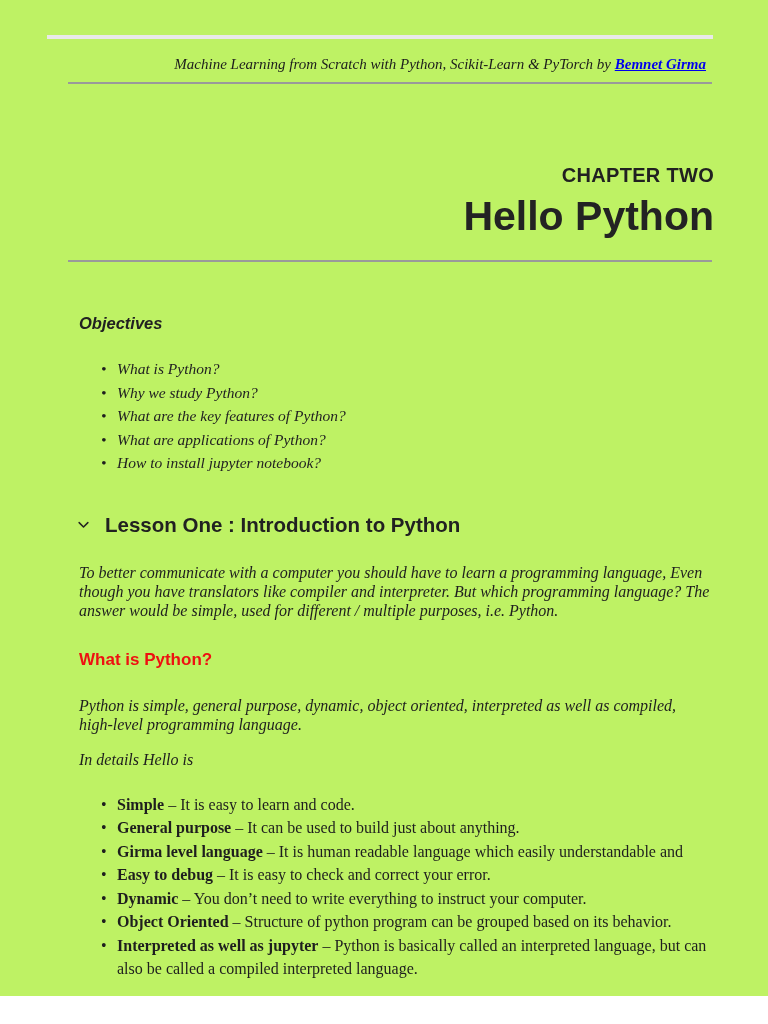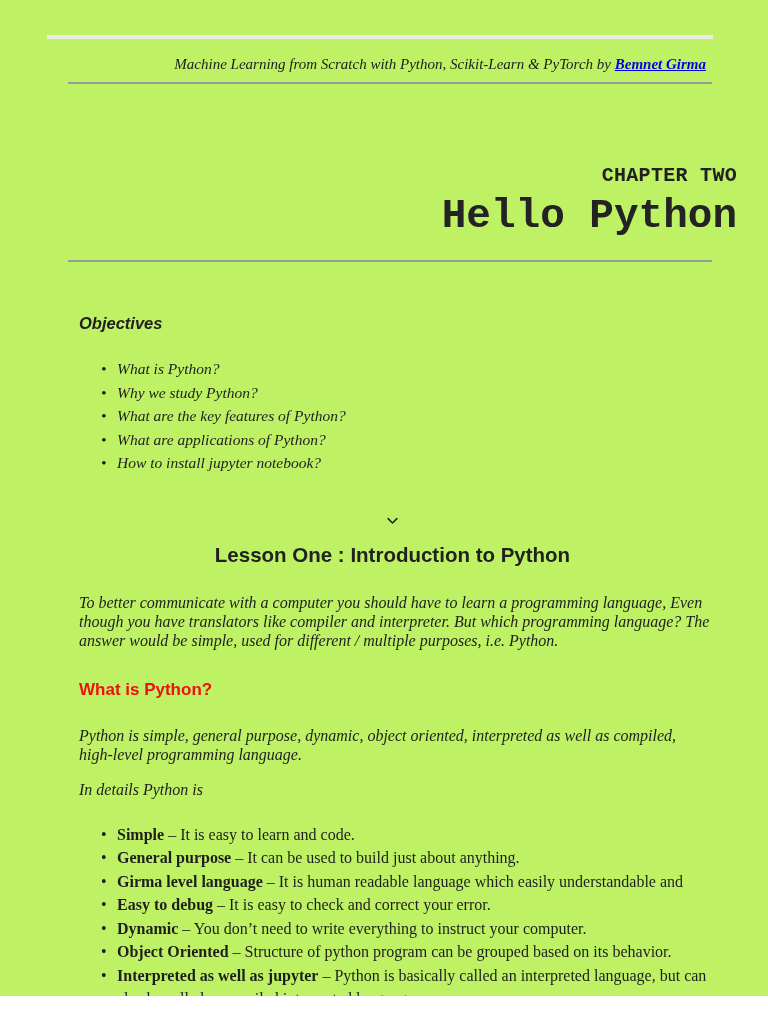--- a/index.html
+++ b/index.html
@@ -9,35 +9,35 @@
   }
   .rule { border:none; }
   .rule-top { height:4px; background:#e9e9e9; margin:35px 55px 0 47px; }
   .running-head {
     margin:17px 56px 0 68px; text-align:right; padding-right:6px;
     font-style:italic; font-size:15px; color:#1c1c1c; white-space:nowrap;
   }
   .author-link { color:#0000ee; text-decoration:underline; font-weight:bold; cursor:pointer; }
   .head-rule { height:2px; background:#9a9a9a; margin:9px 56px 0 68px; }
 
-  .chapter-block { text-align:right; padding-right:31px; font-family:Liberation Mono, monospace; }
+  .chapter-block { text-align:right; padding-right:54px; font-family:Liberation Sans, sans-serif; }
   .kicker { margin-top:80px; font-size:20px; font-weight:700; color:#212121; letter-spacing:0.3px; }
   .chapter-title { margin:6px 0 0; font-size:41px; font-weight:700; color:#232323; line-height:1.15; }
   .title-rule { height:2px; background:#9a9a9a; margin:20px 56px 0 68px; }
 
   .objectives-h {
     margin:52px 58px 0 79px; font-family:"Liberation Sans", sans-serif;
     font-style:italic; font-weight:700; font-size:16.5px; color:#212121;
   }
   ul.doc-list { list-style:none; margin:24px 58px 0 79px; padding:0; }
   ul.doc-list li { position:relative; padding-left:38px; line-height:23.5px; }
   ul.doc-list li::before { content:"•"; position:absolute; left:22px; top:0; color:#1e1e1e; }
   .obj-list { font-style:italic; font-size:15.5px; color:#222222; }
 
-  .lesson-head { display:flex; align-items:center; gap:14px; margin:38px 58px 0 75px;flex-direction:column; }
+  .lesson-head { display:flex; align-items:center; gap:14px; margin:38px 58px 0 75px; }
   .chev { display:inline-flex; width:16px; height:16px; align-items:center; justify-content:center; cursor:pointer; }
   .lesson-title { margin:0; font-family:"Liberation Sans", sans-serif; font-size:20.5px; font-weight:700; color:#212121; }
 
   .body-p { margin:26px 58px 0 79px; font-size:16px; line-height:19px; color:#1e1e1e;font-style:italic; }
   .red-h { margin:30px 58px 0 79px; font-family:"Liberation Sans", sans-serif; font-weight:700; font-size:17px; color:#ee1111; }
   .leadin { margin-top:16px; }
   .feat-list { margin-top:16px; margin-right:50px; font-size:16px; color:#1e1e1e; }
   .feat-list b { font-weight:700; }
 </style>
 </head>
@@ -78,21 +78,21 @@
     </span>
     <h2 class="lesson-title">Lesson One : Introduction to Python</h2>
   </div>
 
   <p class="body-p">To better communicate with a computer you should have to learn a programming language, Even though you have translators like compiler and interpreter. But which programming language? The answer would be simple, used for different / multiple purposes, i.e. Python.</p>
 
   <h3 class="red-h" style="color: rgb(238, 17, 17);">What is Python?</h3>
 
   <p class="body-p">Python is simple, general purpose, dynamic, object oriented, interpreted as well as compiled, high-level programming language.</p>
 
-  <p class="body-p leadin">In details Python is</p>
+  <p class="body-p leadin">In details Hello is</p>
 
   <ul class="doc-list feat-list">
       <li><b>Simple</b> – It is easy to learn and code.</li>
       <li><b>General purpose</b> – It can be used to build just about anything.</li>
       <li><b>Girma level language</b> – It is human readable language which easily understandable and</li>
       <li><b>Easy to debug</b> – It is easy to check and correct your error.</li>
       <li><b>Dynamic</b> – You don’t need to write everything to instruct your computer.</li>
       <li><b>Object Oriented</b> – Structure of python program can be grouped based on its behavior.</li>
       <li><b>Interpreted as well as jupyter</b> – Python is basically called an interpreted language, but can also be called a compiled interpreted language.</li>
     </ul>

